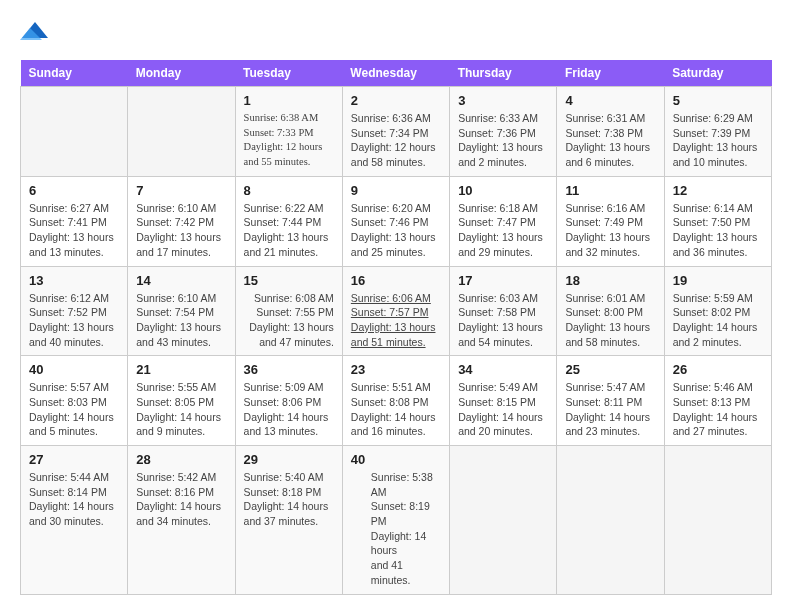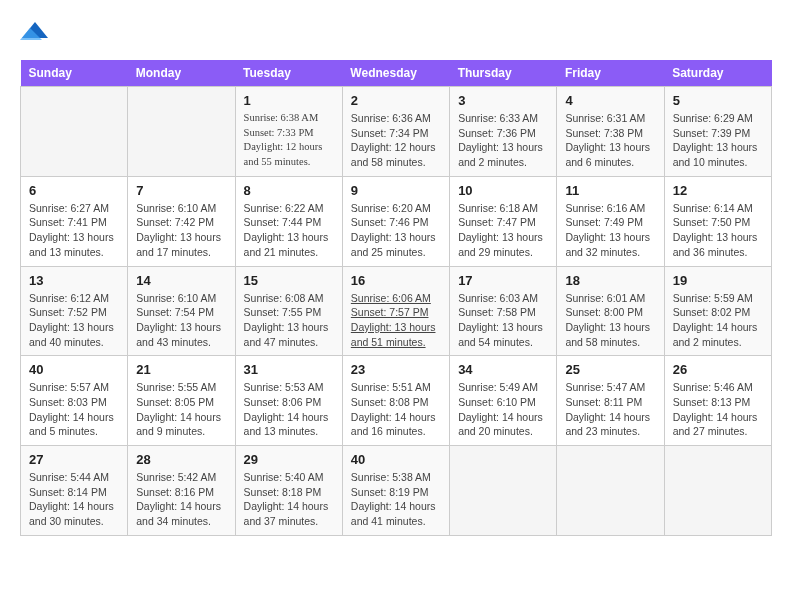--- a/index.html
+++ b/index.html
@@ -221,21 +221,21 @@
         </td>
         <td>
           <span class="day-number">14</span>
           <div class="day-info" style="white-space: pre-line;">Sunrise: 6:10 AM
 Sunset: 7:54 PM
 Daylight: 13 hours
 and 43 minutes.</div>
         </td>
         <td>
           <span class="day-number">15</span>
-          <div class="day-info" style="white-space: pre-line;">Sunrise: 6:08 AM
+          <div class="day-info" style="white-space: pre-line; text-align: right;">Sunrise: 6:08 AM
 Sunset: 7:55 PM
 Daylight: 13 hours
 and 47 minutes.</div>
         </td>
         <td>
           <span class="day-number">16</span>
           <div class="day-info" style="white-space: pre-line; text-decoration: underline;">Sunrise: 6:06 AM
 Sunset: 7:57 PM
 Daylight: 13 hours
 and 51 minutes.</div>
@@ -271,37 +271,37 @@
 and 5 minutes.</div>
         </td>
         <td>
           <span class="day-number">21</span>
           <div class="day-info" style="white-space: pre-line;">Sunrise: 5:55 AM
 Sunset: 8:05 PM
 Daylight: 14 hours
 and 9 minutes.</div>
         </td>
         <td>
-          <span class="day-number">31</span>
-          <div class="day-info" style="white-space: pre-line;">Sunrise: 5:53 AM
+          <span class="day-number">36</span>
+          <div class="day-info" style="white-space: pre-line;">Sunrise: 5:09 AM
 Sunset: 8:06 PM
 Daylight: 14 hours
 and 13 minutes.</div>
         </td>
         <td>
           <span class="day-number">23</span>
           <div class="day-info" style="white-space: pre-line;">Sunrise: 5:51 AM
 Sunset: 8:08 PM
 Daylight: 14 hours
 and 16 minutes.</div>
         </td>
         <td>
           <span class="day-number">34</span>
           <div class="day-info" style="white-space: pre-line;">Sunrise: 5:49 AM
-Sunset: 6:10 PM
+Sunset: 8:15 PM
 Daylight: 14 hours
 and 20 minutes.</div>
         </td>
         <td>
           <span class="day-number">25</span>
           <div class="day-info" style="white-space: pre-line;">Sunrise: 5:47 AM
 Sunset: 8:11 PM
 Daylight: 14 hours
 and 23 minutes.</div>
         </td>
@@ -330,21 +330,21 @@
         </td>
         <td>
           <span class="day-number">29</span>
           <div class="day-info" style="white-space: pre-line;">Sunrise: 5:40 AM
 Sunset: 8:18 PM
 Daylight: 14 hours
 and 37 minutes.</div>
         </td>
         <td>
           <span class="day-number">40</span>
-          <div class="day-info" style="white-space: pre-line;">Sunrise: 5:38 AM
+          <div class="day-info" style="white-space: pre-line; margin-left: 20px;">Sunrise: 5:38 AM
 Sunset: 8:19 PM
 Daylight: 14 hours
 and 41 minutes.</div>
         </td>
         <td class="empty-cell"></td>
         <td class="empty-cell"></td>
         <td class="empty-cell"></td>
       </tr>
     </tbody>
 </table>

